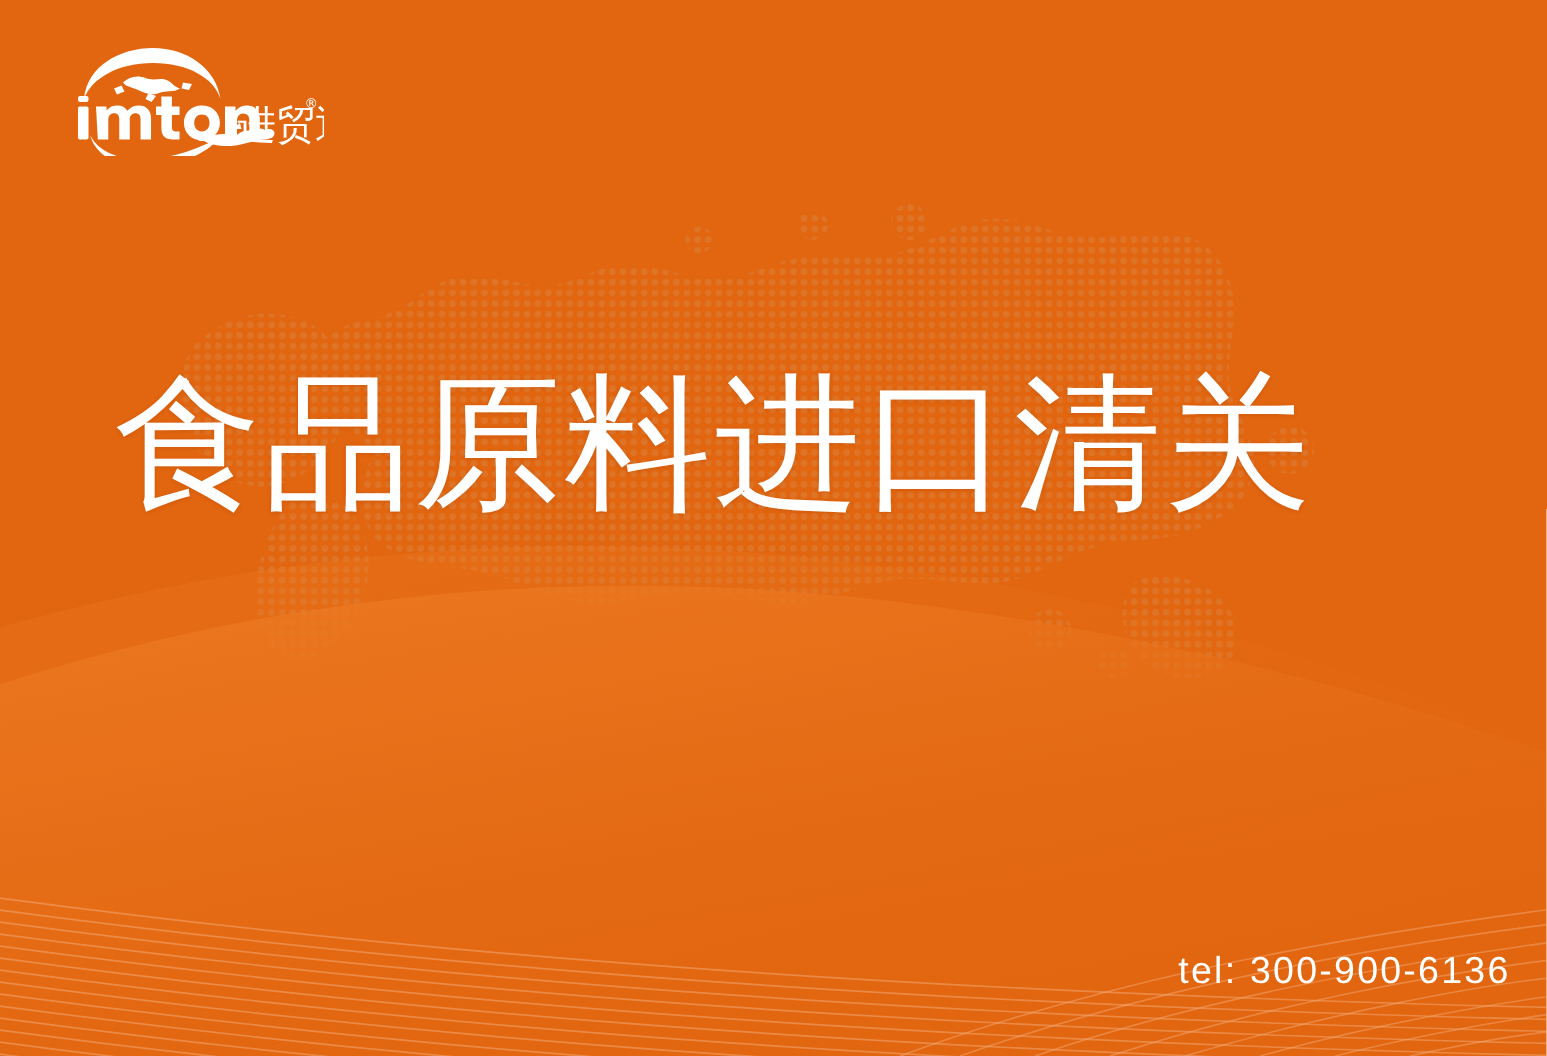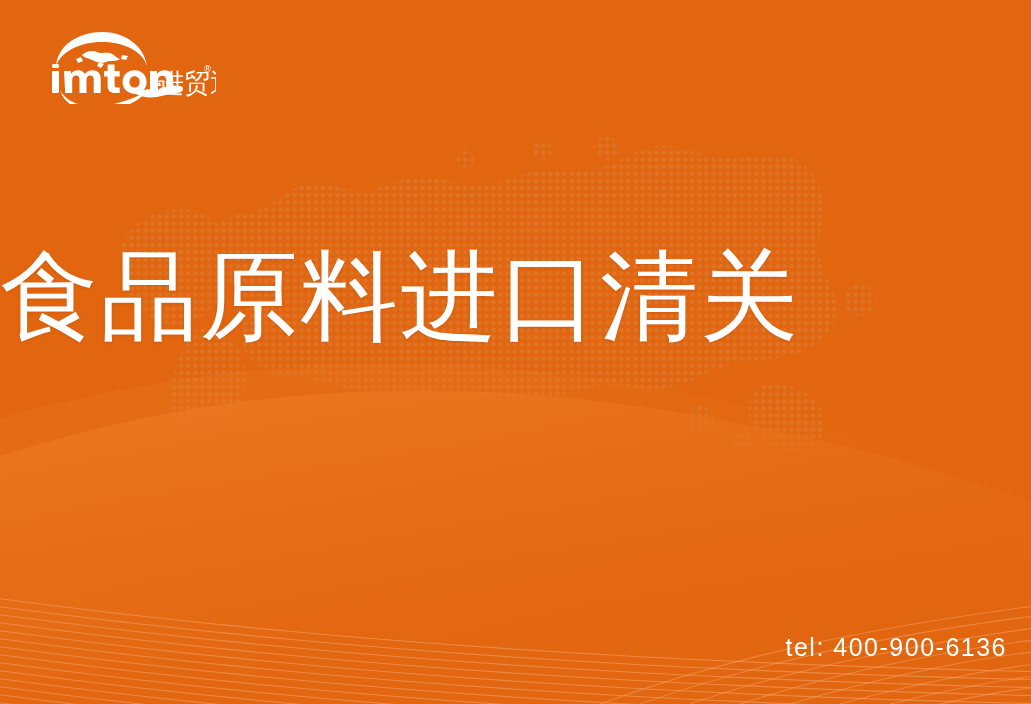--- a/index.html
+++ b/index.html
@@ -44,21 +44,21 @@
     height: 76px;
   }
   .logo svg { display: block; width: 180px; height: 76px; }
 
   
   .headline {
     position: absolute;
     left: 0;
     top: 232px;
     width: 876px;
-    text-align: left;
+    text-align: right;
     color: #ffffff;
     font-size: 98px;
     line-height: 128px;
     letter-spacing: 2px;
     font-weight: 400;
     font-family: "DejaVu Sans", "Liberation Sans", sans-serif;
     text-shadow: 0 1px 3px rgba(120,45,0,0.18);
   }
   .headline .ln {
     display: block;
@@ -229,15 +229,15 @@
                  -6,1 -12,3 -18,4 -8,1 -16,0 -21,-3 Z"></path>
         <path d="M118,58 l6,-4 l1,4 z"></path>
       </g>
     </svg>
   </div>
 
   <div class="headline">
     <span class="ln">食品原料进口清关</span>
   </div>
 
-  <div class="tel">tel: 400-900-6136</div>
+  <div class="tel">tel: 300-900-6136</div>
 
 </div>
 
 </body></html>

